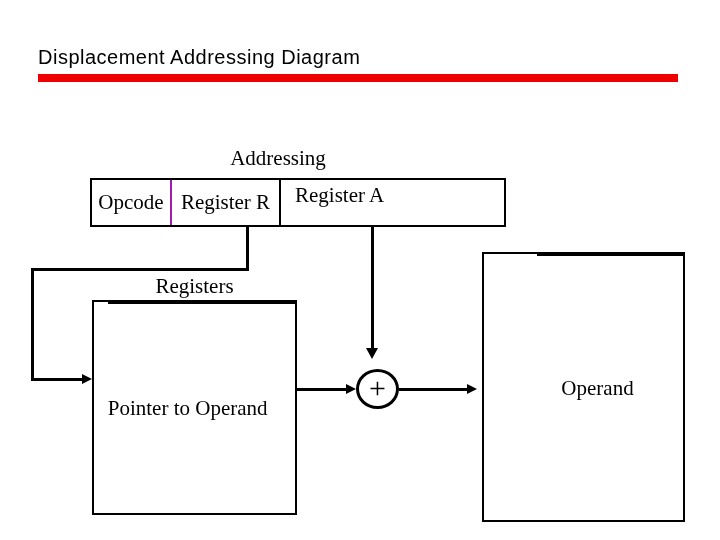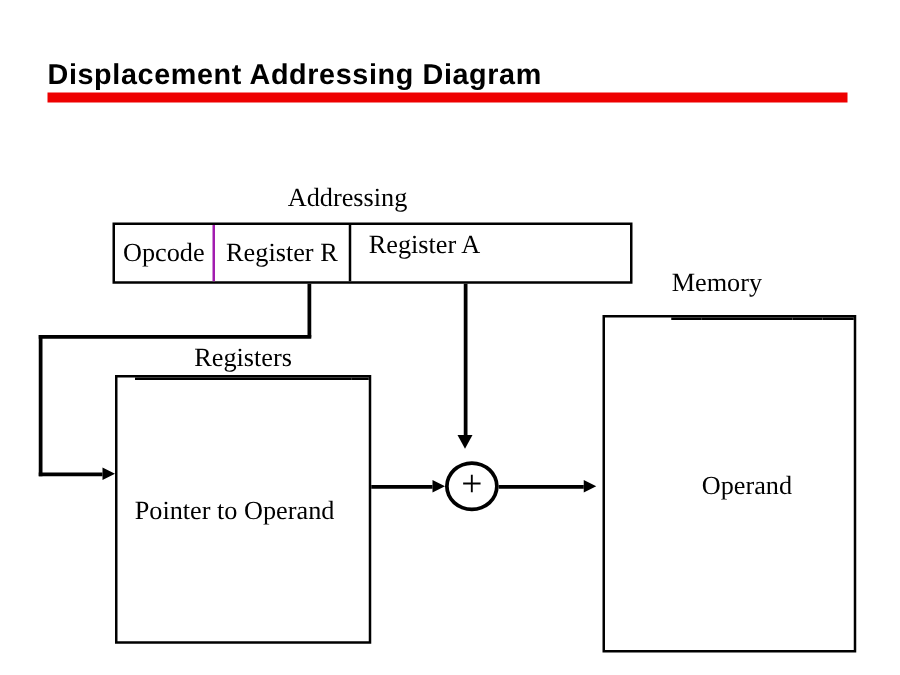--- a/index.html
+++ b/index.html
@@ -10,22 +10,22 @@
     background: #ffffff;
     overflow: hidden;
     font-family: "Liberation Serif", "DejaVu Serif", serif;
     color: #000;
   }
   
   #title {
     position: absolute;
     left: 38px; top: 46px;
     font-family: "Liberation Sans", "DejaVu Sans", sans-serif;
-    font-weight: bold;
-    font-size: 23px;
+    font-weight: normal;
+    font-size: 20px;
     letter-spacing: 0.5px;
     color: #000;
     white-space: nowrap;
   }
   #title-rule {
     position: absolute;
     left: 38px; top: 74px;
     width: 640px; height: 8px;
   }
   
@@ -166,21 +166,20 @@
   <div class="line" id="line-reg-to-adder"></div>
   <div class="arrow-right" id="arrow-into-adder"></div>
 
   <div id="adder">
     <span>+</span>
   </div>
 
   <div class="line" id="line-adder-to-mem"></div>
   <div class="arrow-right" id="arrow-into-memory"></div>
 
-  <div id="memory-label" class="section-label">Memory</div>
 
   <div id="memory-table" class="dtable">
     <div class="row"></div>
     <div class="row"></div>
     <div class="row">Operand</div>
     <div class="row"></div>
     <div class="row"></div>
   </div>
 
 </div>

